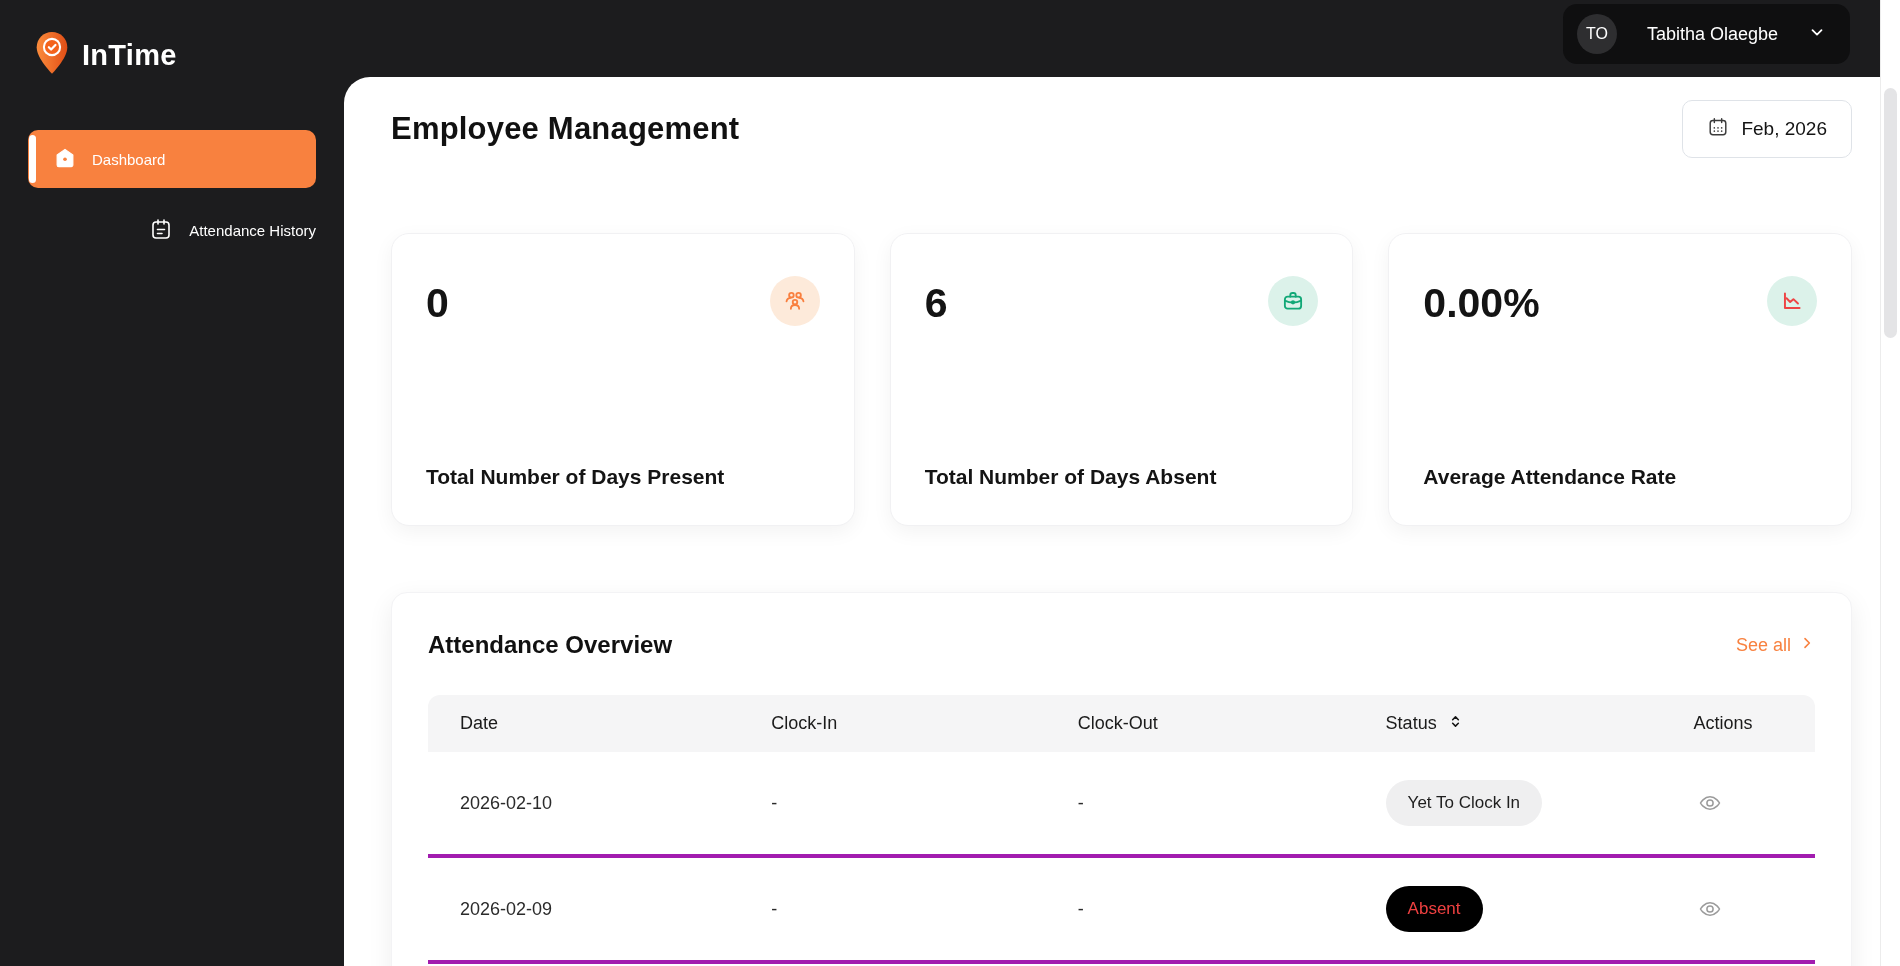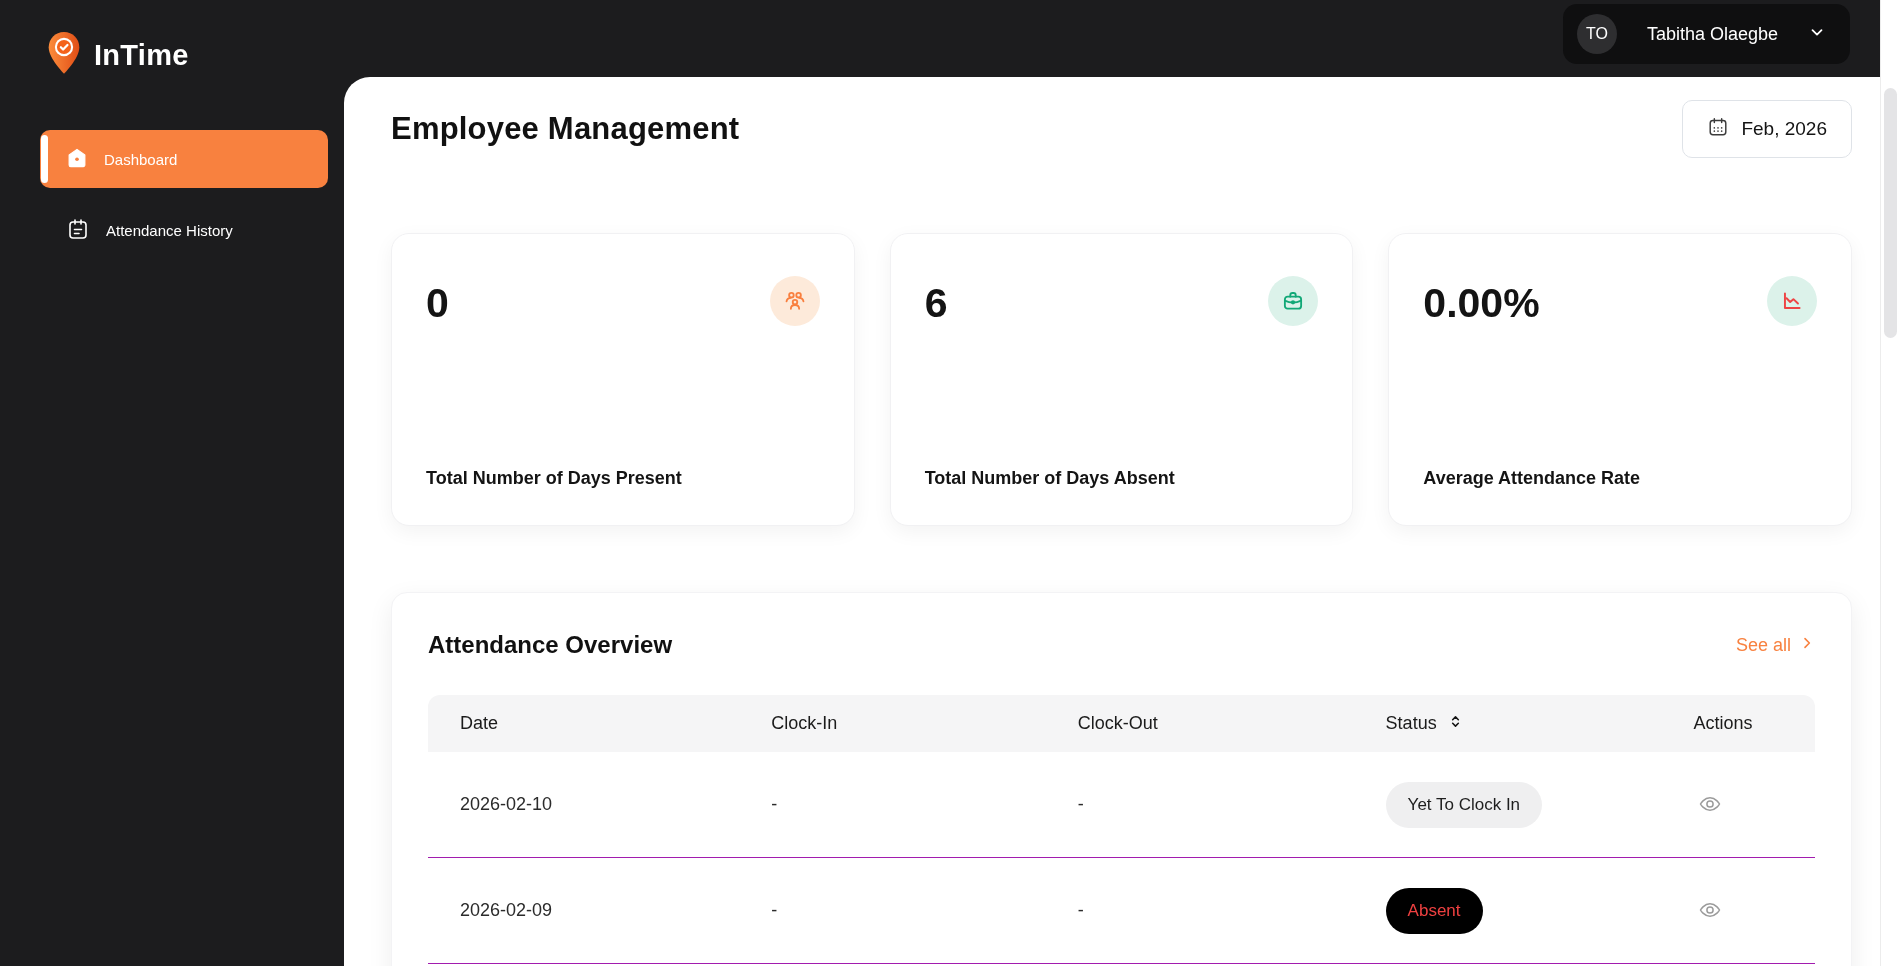--- a/index.html
+++ b/index.html
@@ -11,28 +11,28 @@
     overflow:hidden;
     color:#141414;
   }
   .app { position:absolute; inset:0; overflow:hidden; }
 
   
   .scrollbar { position:absolute; top:0; right:0; width:20px; height:100%; background:#ffffff; border-left:1px solid #ececec; z-index:50; }
   .scrollbar .thumb { position:absolute; top:88px; left:3px; width:13px; height:250px; border-radius:7px; background:#e4e4e6; }
 
   
-  .sidebar { position:absolute; left:16px; top:0; width:344px; height:100%; z-index:10; }
+  .sidebar { position:absolute; left:4px; top:0; width:344px; height:100%; z-index:10; }
   .logo { display:flex; align-items:center; gap:12px; margin:30px 0 0 30px; }
   .logo .brand-text { color:#ffffff; font-size:29px; font-weight:800; letter-spacing:.3px; }
   .nav { margin-top:50px; }
   .nav-item { display:flex; align-items:center; gap:16px; margin:0 32px 0 24px; padding:0 0 0 26px; height:58px; border-radius:10px; color:#ffffff; font-size:15px; cursor:pointer; position:relative; }
   .nav-item.active { background:#f8813f; font-weight:500; }
   .nav-item.active::before { content:""; position:absolute; left:1px; top:5px; bottom:5px; width:7px; border-radius:6px; background:#ffffff; }
-  .nav-item.plain { height:44px; margin-top:20px; }
+  .nav-item.plain { height:44px; margin-top:20px;justify-content:flex-end; }
   .nav-item svg { flex:0 0 auto; }
 
   
   .user-chip { position:absolute; top:4px; right:50px; height:60px; background:#0f0f10; border-radius:14px; display:flex; align-items:center; gap:30px; padding:0 24px 0 14px; z-index:20; cursor:pointer; }
   .avatar { width:40px; height:40px; border-radius:50%; background:#2e2e30; color:#ffffff; display:flex; align-items:center; justify-content:center; font-size:16px; font-weight:500; }
   .user-chip .uname { color:#ffffff; font-size:18px; }
 
   
   .panel { position:absolute; left:344px; top:77px; right:20px; bottom:0; background:#ffffff; border-top-left-radius:26px; padding:23px 28px 0 47px; overflow:hidden; }
 
@@ -41,32 +41,32 @@
   .date-chip { display:flex; align-items:center; gap:12px; height:58px; padding:1px 24px; background:#ffffff; border:1px solid #dfe3e8; border-radius:10px; font-size:19px; color:#141414; font-family:inherit; cursor:pointer; }
 
   
   .cards { display:flex; gap:35px; margin-top:75px; }
   .card { flex:1; height:293px; background:#ffffff; border:1px solid #f1f1f3; border-radius:18px; box-shadow:0 6px 20px rgba(20,20,20,.05); padding:30px 34px 36px; display:flex; flex-direction:column; }
   .card-top { display:flex; align-items:flex-start; justify-content:space-between; }
   .card-value { font-size:41px; font-weight:700; color:#141414; margin-top:16px; }
   .icon-circle { width:50px; height:50px; border-radius:50%; display:flex; align-items:center; justify-content:center; margin-top:12px; }
   .icon-circle.peach { background:#fdeada; }
   .icon-circle.mint { background:#dcf2ea; }
-  .card-label { margin-top:auto; font-size:18px; font-weight:700; color:#141414; }
+  .card-label { margin-top:auto; font-size:21px; font-weight:700; color:#141414; }
 
   
   .attendance-card { margin-top:66px; background:#ffffff; border-radius:16px; box-shadow:0 8px 26px rgba(20,20,20,.07); border:1px solid #f3f3f5; padding:38px 36px 0; height:600px; }
   .sec-head { display:flex; align-items:center; justify-content:space-between; }
   .sec-title { font-size:24px; font-weight:700; color:#111111; }
   .see-all { display:flex; align-items:center; gap:8px; color:#f8813f; font-size:18px; cursor:pointer; text-decoration:none; }
 
   .table { margin-top:36px; font-size:18px; }
   .thead, .trow { display:grid; grid-template-columns:24.6% 22.1% 22.2% 22.2% 8.9%; align-items:center; }
   .thead { background:#f5f5f6; border-radius:12px 12px 0 0; height:57px; color:#1b1b1b; }
-  .trow { height:106px; border-bottom:1px solid #a21caf; color:#2b2b2b; }
+  .trow { height:106px; border-bottom:4px solid #a21caf; color:#2b2b2b; }
   .cell { padding-left:2px; }
   .c1 { padding-left:32px; }
   .status-head { display:flex; align-items:center; gap:10px; }
   .badge { display:inline-block; padding:13px 22px; border-radius:999px; font-size:17px; }
   .badge.neutral { background:#efeff0; color:#1e1e1e; }
   .badge.danger { background:#000000; color:#ee4040; }
   .eye-btn { background:none; border:none; cursor:pointer; padding:4px; display:inline-flex; }
 </style>
 </head>
 <body>

